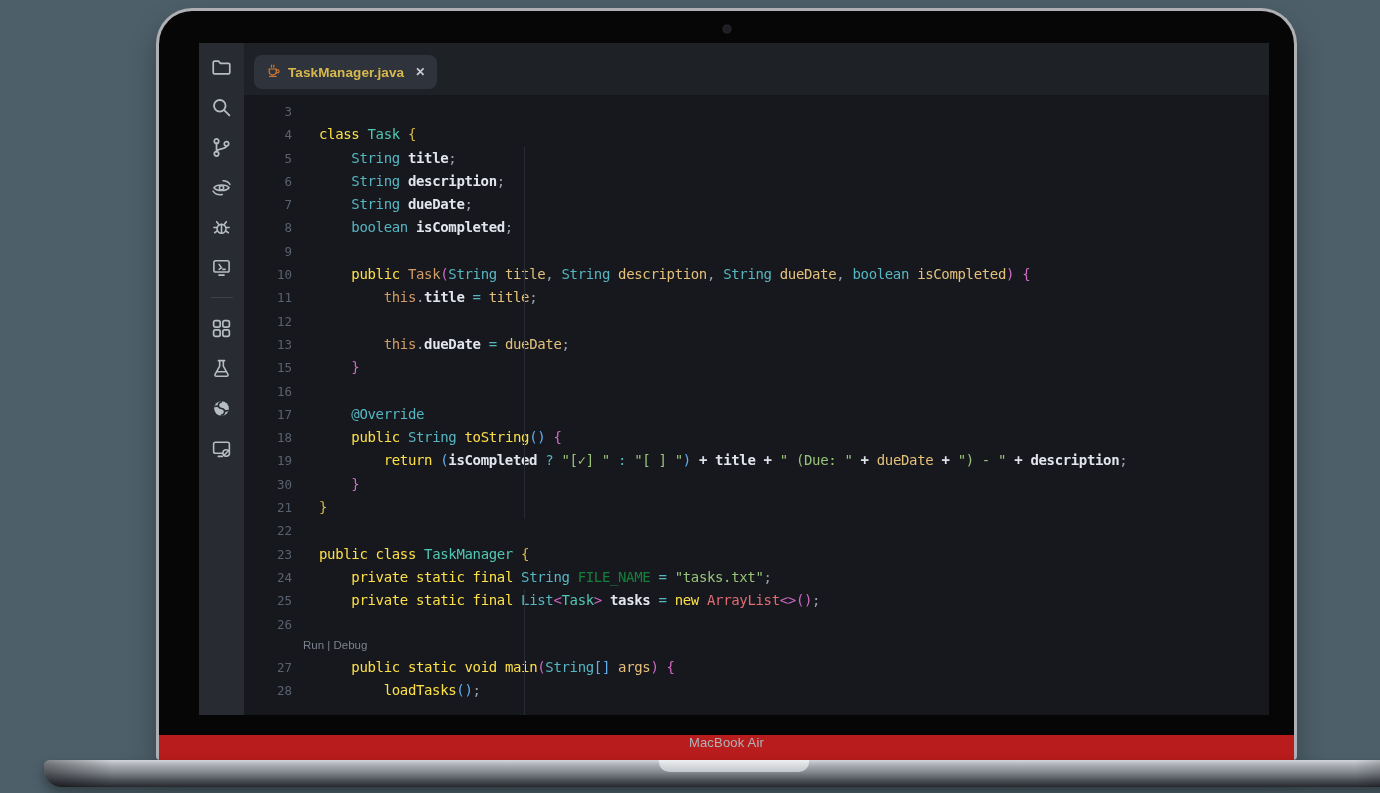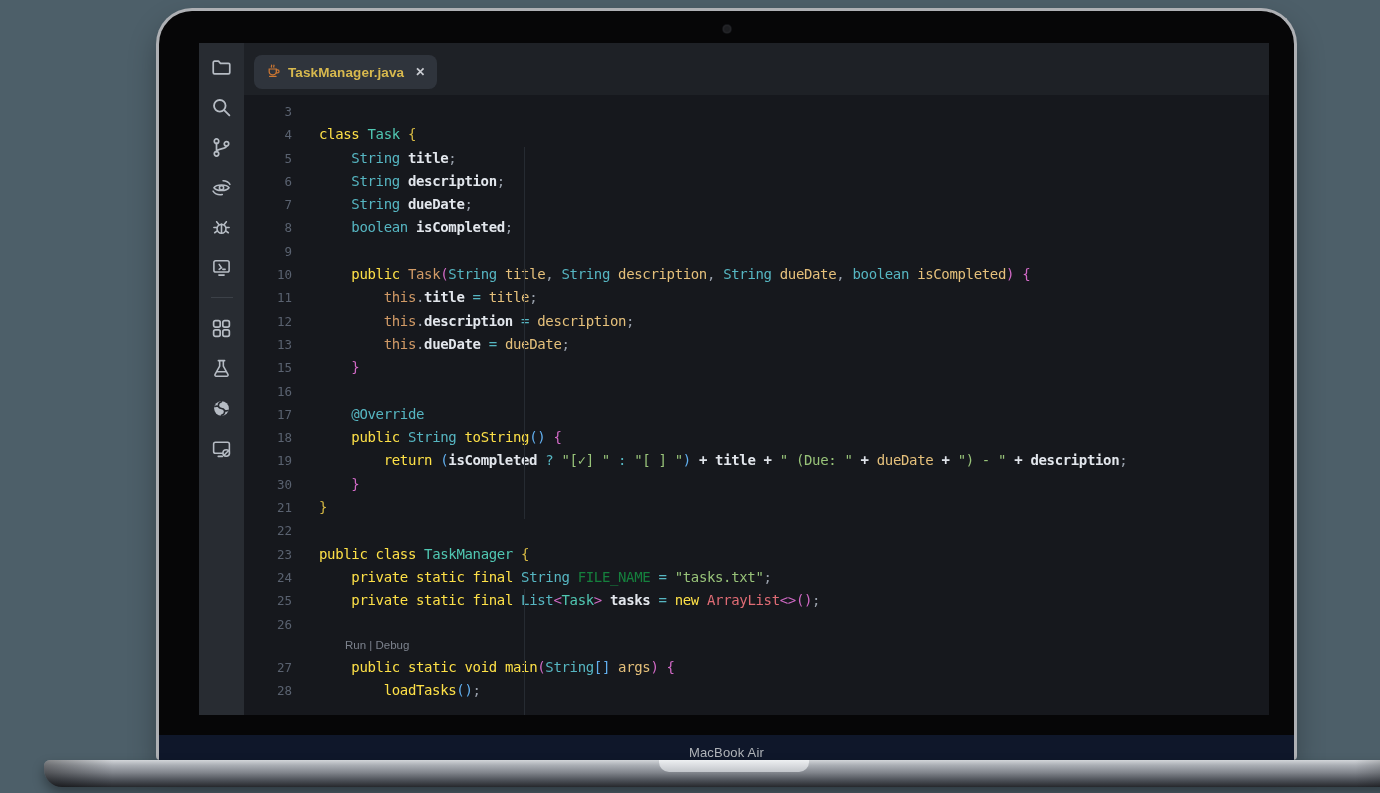--- a/index.html
+++ b/index.html
@@ -7,22 +7,22 @@
   .stage{position:relative;width:1380px;height:793px;margin-left:44px;}
 
   
   .lid{position:absolute;left:112px;top:8px;width:1141px;height:752px;
     background:#060607;border:3px solid #aeb0b4;border-bottom:none;
     border-radius:36px 36px 4px 4px;box-sizing:border-box;
     box-shadow:0 14px 28px rgba(0,0,0,.28);}
   .camera{position:absolute;left:50%;top:14px;transform:translateX(-50%);
     width:8px;height:8px;border-radius:50%;background:#1d1e21;
     box-shadow:inset 0 0 2px #35363a,0 0 0 1px #151619;}
-  .chin{position:absolute;left:0;right:0;bottom:0;height:25px;background:#0f172a;
-    display:flex;align-items:flex-end;justify-content:center;}
+  .chin{position:absolute;left:0;right:0;bottom:0;height:25px;background:#b91c1c;
+    display:flex;align-items:flex-start;justify-content:center;}
   .chin-label{color:#b0b4b9;font-size:13px;letter-spacing:.2px;}
   .base{position:absolute;left:0;right:0;top:760px;height:27px;
     background:linear-gradient(180deg,#d2d5d9 0%,#a9adb3 20%,#82868d 46%,#4b4f56 76%,#26282c 100%);
     border-radius:6px 6px 18px 18px;box-shadow:0 6px 12px rgba(0,0,0,.35);}
   .base::before{content:"";position:absolute;inset:0;border-radius:inherit;
     background:linear-gradient(90deg,rgba(0,0,0,.38),rgba(0,0,0,0) 5%,rgba(0,0,0,0) 95%,rgba(0,0,0,.38));}
   .notch{position:absolute;left:50%;top:760px;transform:translateX(-50%);
     width:150px;height:12px;background:linear-gradient(#eef0f2,#c2c5ca);
     border-radius:0 0 10px 10px;z-index:3;}
 
@@ -45,21 +45,21 @@
   .tab-label{color:#d8b94e;font-size:13.5px;font-weight:bold;letter-spacing:.1px;}
   .tab-close{color:#c9ccd2;font-size:12px;font-weight:bold;margin-left:4px;cursor:pointer;}
 
   
   .code-area{position:relative;flex:1;overflow:hidden;padding-top:5px;
     font-family:"DejaVu Sans Mono","Liberation Mono",monospace;}
   .code-row{display:flex;height:23.3px;line-height:23.3px;}
   .gutter{flex:none;width:75px;padding-right:27px;box-sizing:border-box;
     text-align:right;color:#5a6270;font-size:12.5px;}
   .ctext{white-space:pre;font-size:14px;letter-spacing:-0.35px;color:#c9ced6;}
-  .lens-row{height:20px;line-height:18px;padding-left:101px;
+  .lens-row{height:20px;line-height:18px;padding-left:59px;
     font-family:"Liberation Sans",sans-serif;font-size:11.5px;color:#7c828d;}
   .lens-link{cursor:pointer;}
   .guide{position:absolute;width:1px;background:#262b32;}
   .guide-a{left:280px;top:52px;height:372px;}
   .guide-b{left:280px;top:494px;height:138px;}
 
   
   .tk-kw{color:#fde047;}
   .tk-type{color:#56b6c2;}
   .tk-cls{color:#50c7b2;}
@@ -207,21 +207,20 @@
             <div class="code-row">
               <span class="gutter">10</span>
               <span class="ctext"><span>    </span><span class="tk-kw">public</span><span> </span><span class="tk-ctor">Task</span><span class="tk-b2">(</span><span class="tk-type">String</span><span> </span><span class="tk-param">title</span><span class="tk-pn">,</span><span> </span><span class="tk-type">String</span><span> </span><span class="tk-param">description</span><span class="tk-pn">,</span><span> </span><span class="tk-type">String</span><span> </span><span class="tk-param">dueDate</span><span class="tk-pn">,</span><span> </span><span class="tk-type">boolean</span><span> </span><span class="tk-param">isCompleted</span><span class="tk-b2">)</span><span> </span><span class="tk-b2">{</span></span>
             </div>
             <div class="code-row">
               <span class="gutter">11</span>
               <span class="ctext"><span>        </span><span class="tk-this">this</span><span class="tk-pn">.</span><span class="tk-var">title</span><span> </span><span class="tk-op">=</span><span> </span><span class="tk-param">title</span><span class="tk-pn">;</span></span>
             </div>
             <div class="code-row">
               <span class="gutter">12</span>
-              <span class="ctext"><span>        </span><span class="tk-this">this</span><span class="tk-pn">.</span><span class="tk-var">description</span><span> </span><span class="tk-op">=</span><span> </span><span class="tk-param">description</span><span class="tk-pn">;</span></span>
             </div>
             <div class="code-row">
               <span class="gutter">13</span>
               <span class="ctext"><span>        </span><span class="tk-this">this</span><span class="tk-pn">.</span><span class="tk-var">dueDate</span><span> </span><span class="tk-op">=</span><span> </span><span class="tk-param">dueDate</span><span class="tk-pn">;</span></span>
             </div>
             <div class="code-row">
               <span class="gutter">15</span>
               <span class="ctext"><span>    </span><span class="tk-b2">}</span></span>
             </div>
             <div class="code-row">

